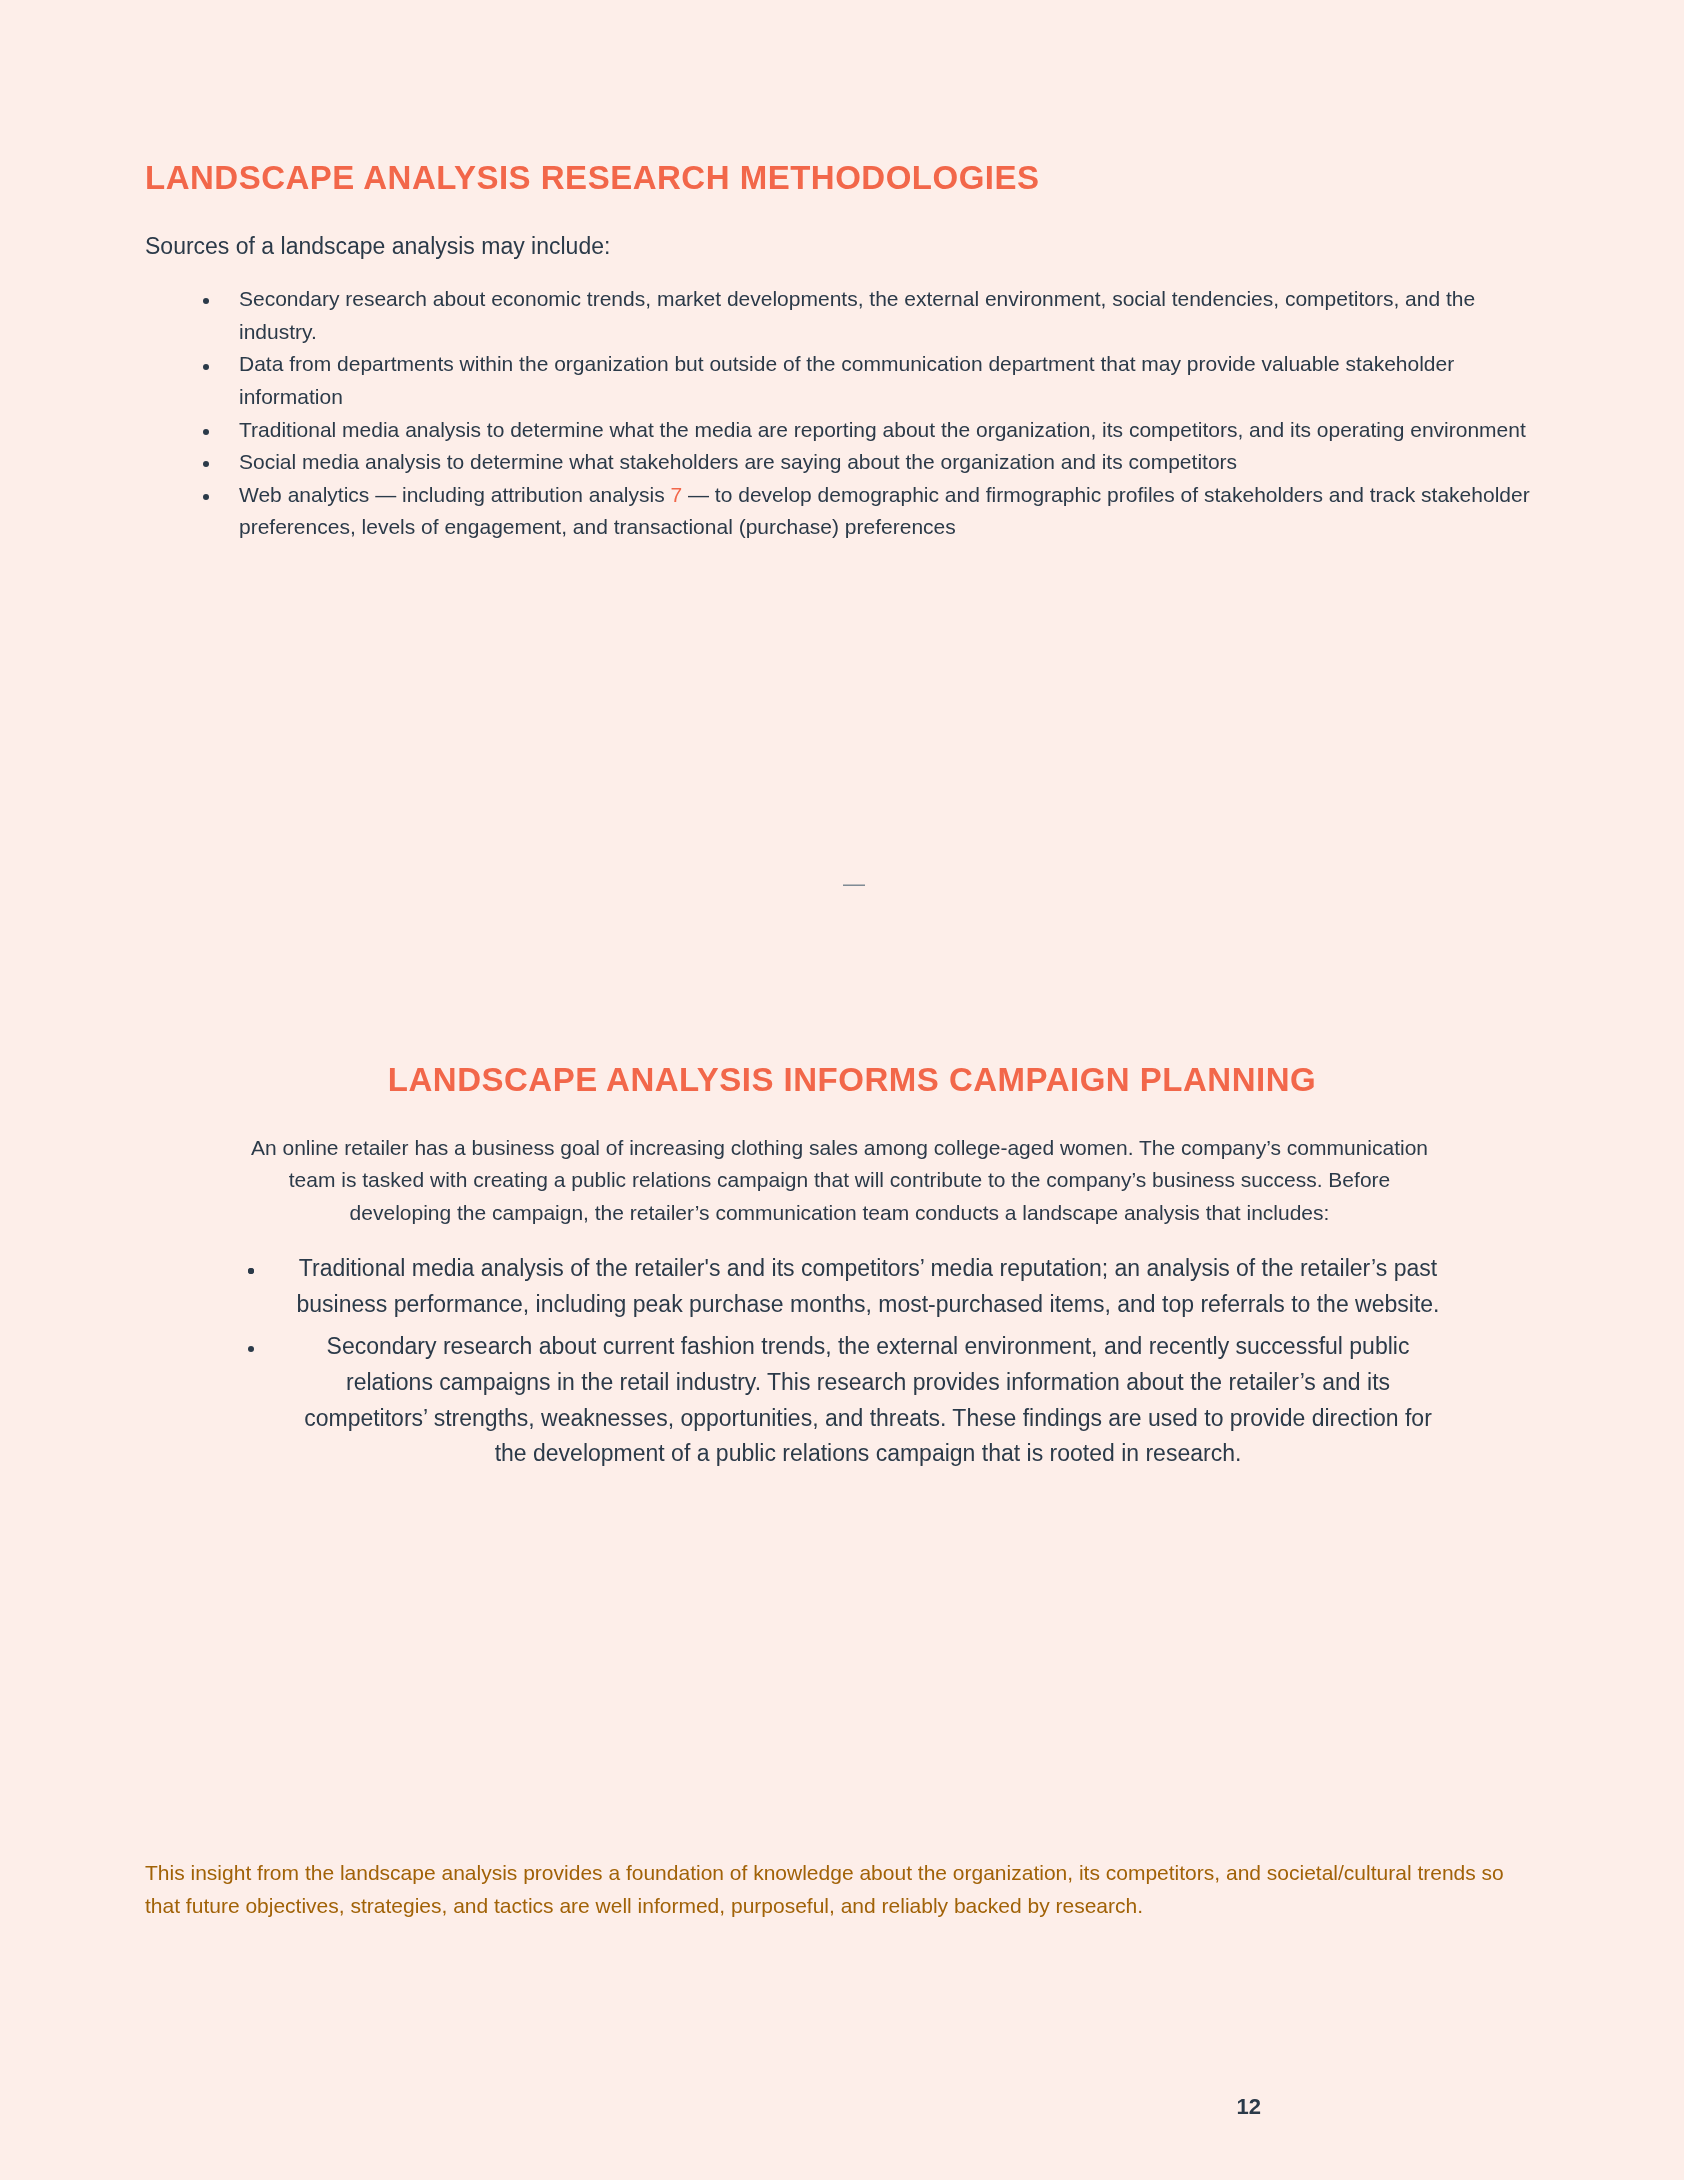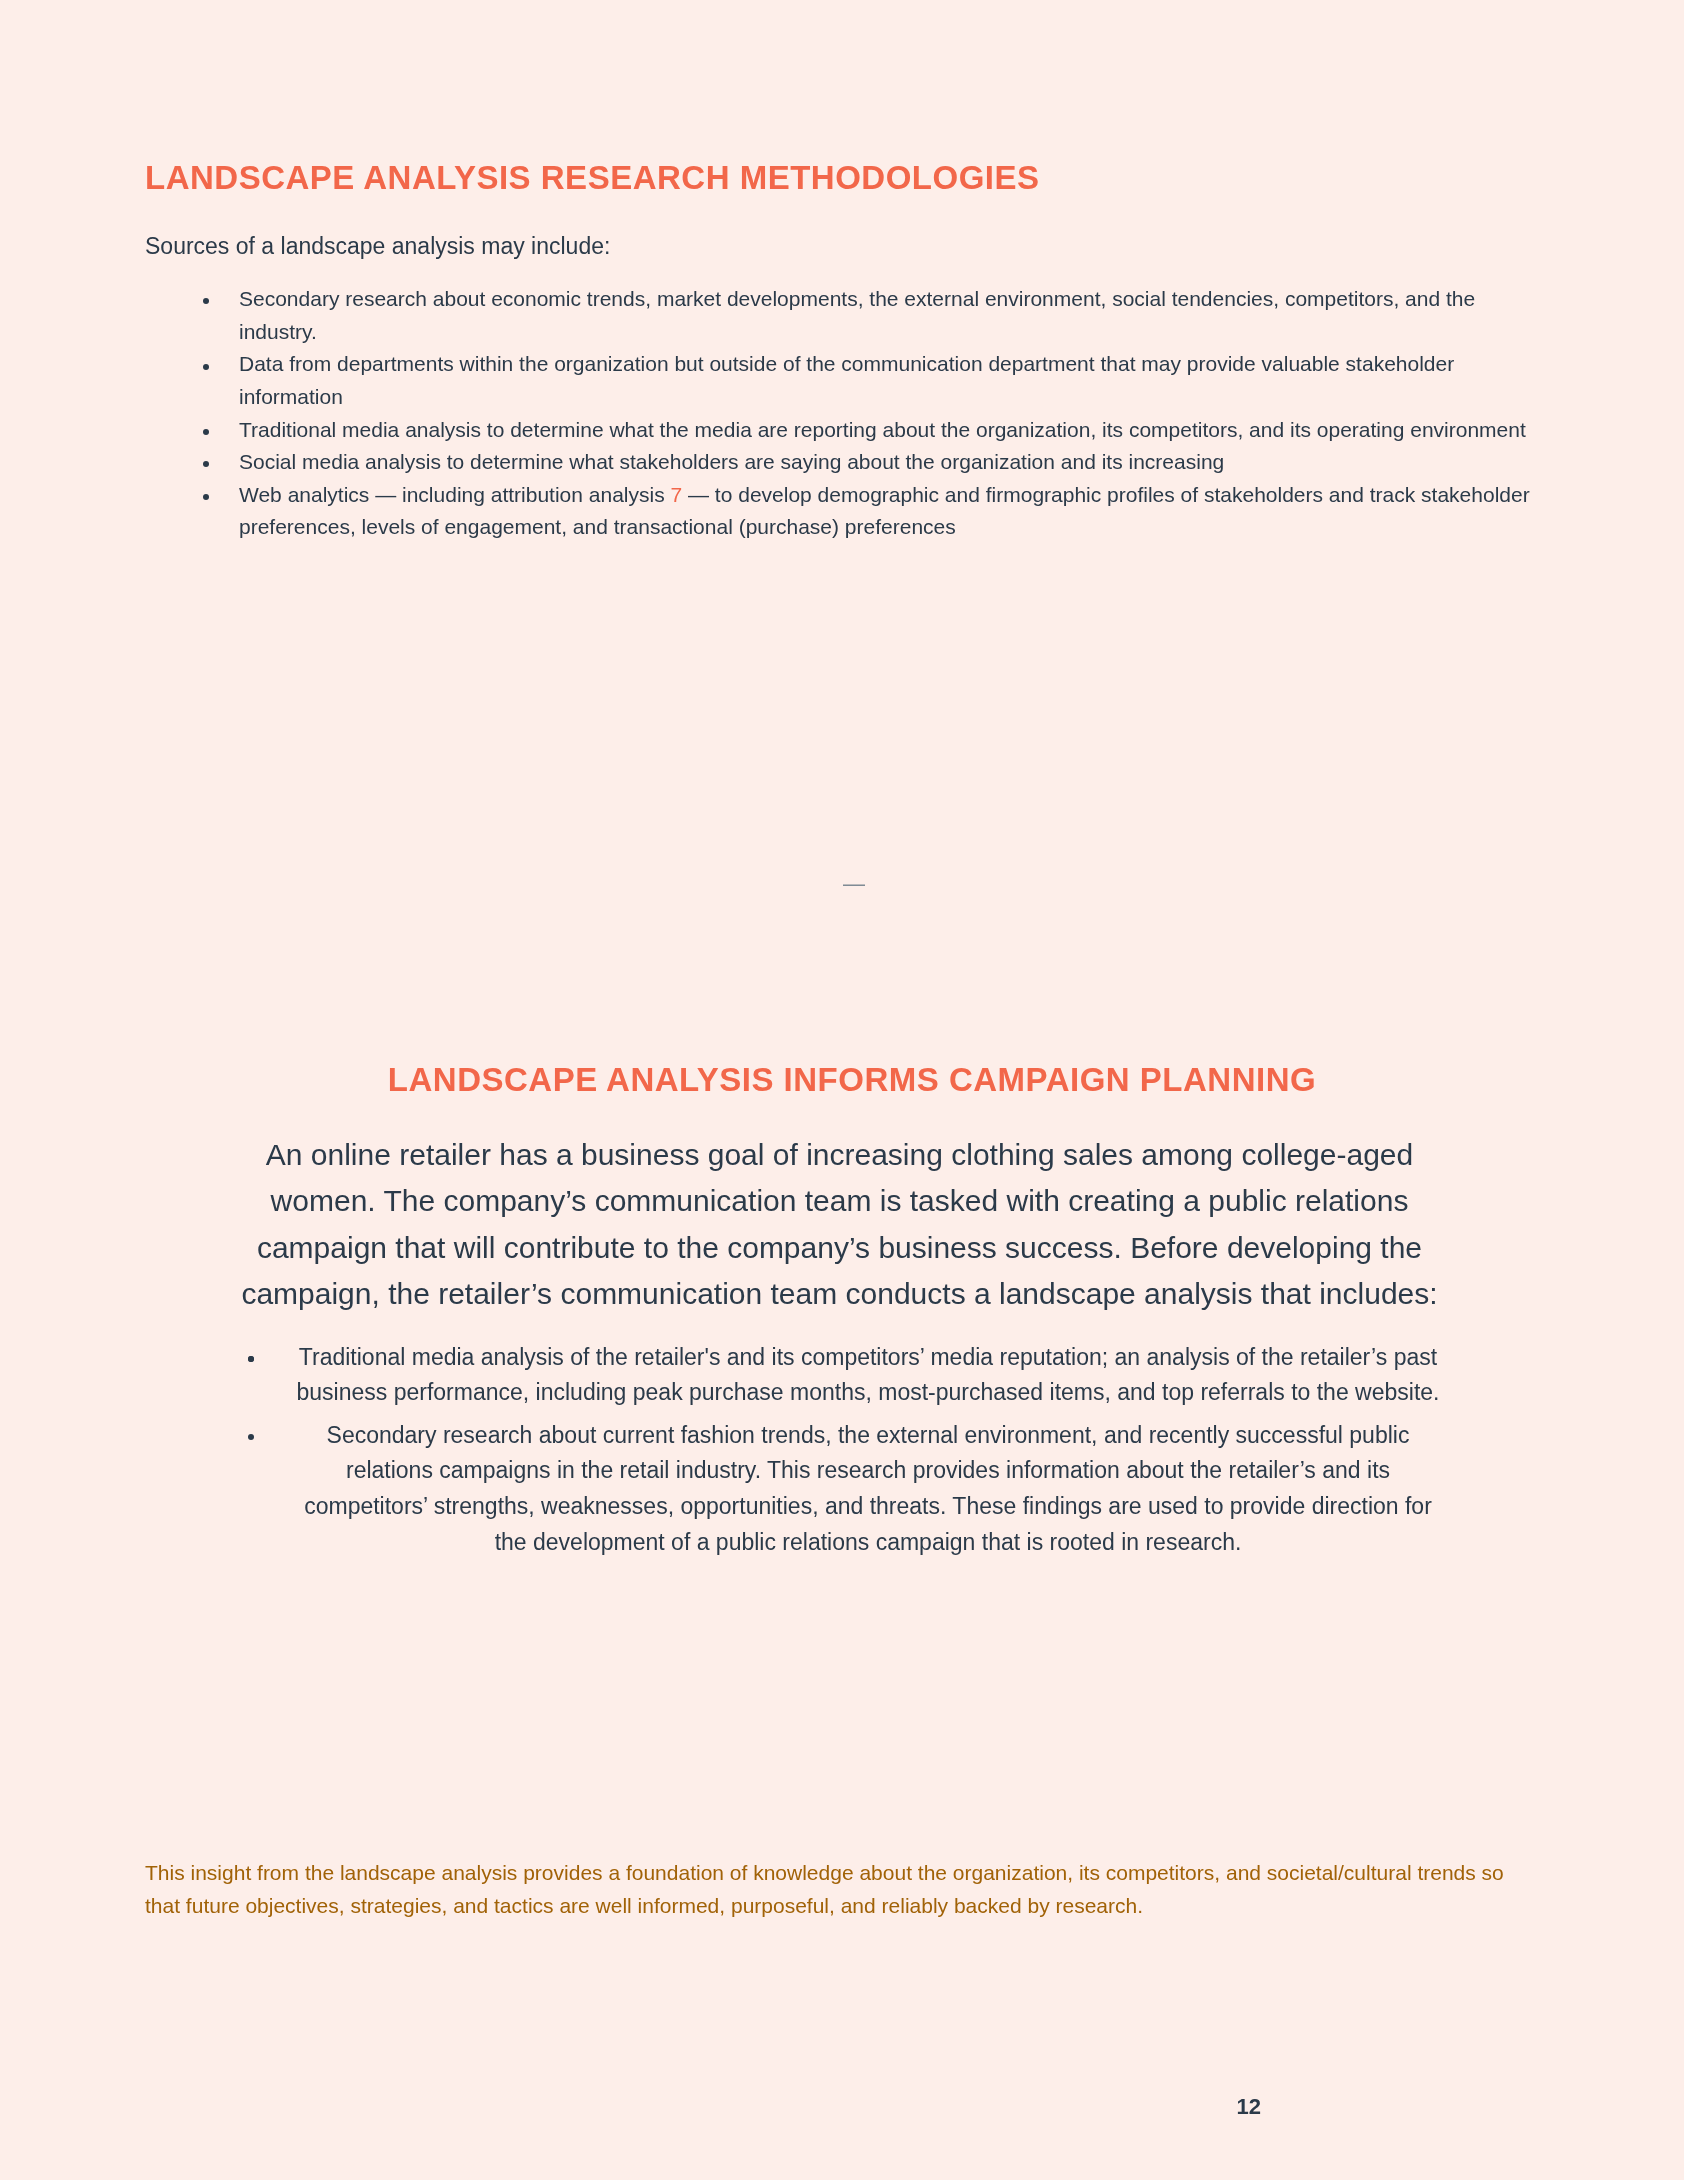--- a/index.html
+++ b/index.html
@@ -69,21 +69,21 @@
   .block2 {
     position: absolute;
     left: 145px;
     top: 1060px;
     width: 1414px;
     text-align: center;
   }
   .para-indent {
     margin-left: 94px;
     width: 1201px;
-    font-size: 30px;
+    font-size: 21px;
     line-height: 1.55;
     color: #2b3a49;
   }
   ul.bullets2 {
     list-style: none;
     margin: 22px 0 0 94px;
     padding: 0;
     width: 1210px;
   }
   ul.bullets2 li {
@@ -136,21 +136,21 @@
 
 <div class="page">
 
   <div class="content">
     <h1 class="section-title">LANDSCAPE ANALYSIS RESEARCH METHODOLOGIES</h1>
     <p class="intro">Sources of a landscape analysis may include:</p>
     <ul class="bullets">
       <li><span class="dot"></span><span>Secondary research about economic trends, market developments, the external environment, social tendencies, competitors, and the industry.</span></li>
       <li><span class="dot"></span><span>Data from departments within the organization but outside of the communication department that may provide valuable stakeholder information</span></li>
       <li><span class="dot"></span><span>Traditional media analysis to determine what the media are reporting about the organization, its competitors, and its operating environment</span></li>
-      <li><span class="dot"></span><span>Social media analysis to determine what stakeholders are saying about the organization and its increasing</span></li>
+      <li><span class="dot"></span><span>Social media analysis to determine what stakeholders are saying about the organization and its competitors</span></li>
       <li>
         <span class="dot"></span>
         <span>Web analytics — including attribution analysis </span><span class="link-num">7</span><span> — to develop demographic and firmographic profiles of stakeholders and track stakeholder preferences, levels of engagement, and transactional (purchase) preferences</span>
       </li>
     </ul>
   </div>
 
   <div class="dash-mark">—</div>
 
   <div class="block2">

